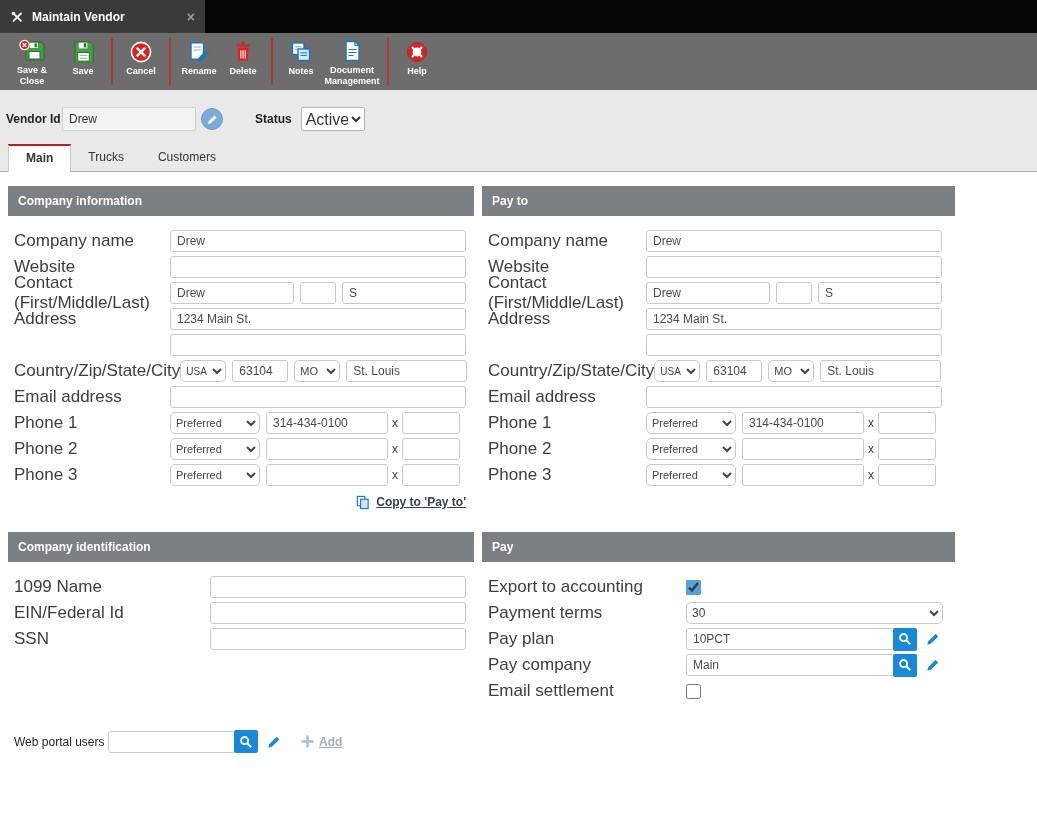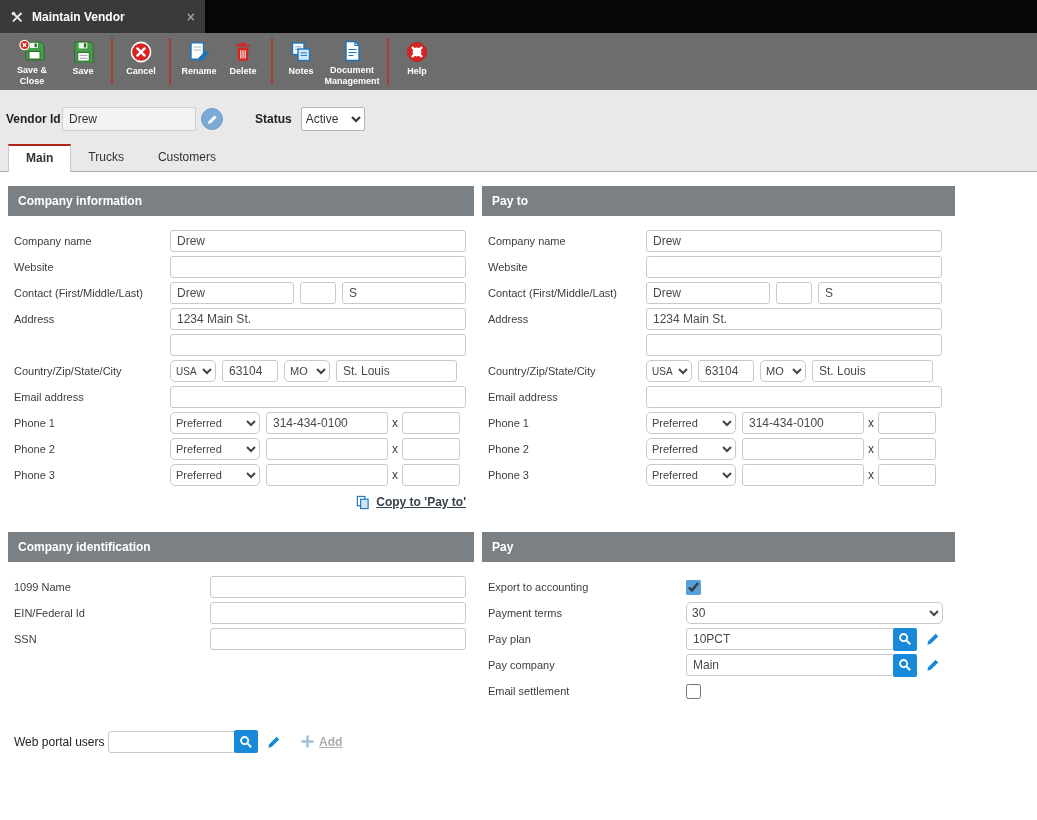--- a/index.html
+++ b/index.html
@@ -19,32 +19,32 @@
 
   
   .form-header{background:#e9e9e9;padding-top:16px}
   .vidrow{display:flex;align-items:center;padding-left:6px;height:26px}
   .hlabel{font-size:12px;font-weight:bold;color:#1f1f1f}
   .vid-label{width:56px}
   .vid-input{width:134px;height:24px;background:#f3f3f3;border:1px solid #cfcfcf;border-radius:2px;padding:0 6px;font:12px "Liberation Sans",sans-serif;color:#333}
   .vid-edit{width:22px;height:22px;border-radius:50%;background:#7cabd8;border:1px solid #6b9cc9;margin-left:5px;display:flex;align-items:center;justify-content:center;cursor:pointer}
   .status-label{margin-left:32px;margin-right:9px}
   select{font-family:"Liberation Sans",sans-serif}
-  .status-select{height:24px;width:64px;font-size:12px;color:#333;border:1px solid #b5b5b5;border-radius:2px;background:#fff}
+  .status-select{height:24px;width:64px;font-size:16px;color:#333;border:1px solid #b5b5b5;border-radius:2px;background:#fff}
 
   .tabs{display:flex;margin-top:12px;padding-left:8px;border-bottom:1px solid #adadad;height:28px}
   .tab{padding:0 17px;font-size:12px;color:#333;line-height:27px;cursor:pointer}
   .tab.active{background:#fff;border-left:1px solid #c9c9c9;border-right:1px solid #c9c9c9;border-top:2px solid #b02419;line-height:25px;margin-bottom:-1px;font-weight:bold}
 
   
   .content{padding:14px 8px 0;background:#fff}
   .grid{display:grid;grid-template-columns:466px 473px;column-gap:8px;row-gap:18px}
   .panel-header{height:30px;background:#7b8084;color:#fff;font-size:12px;font-weight:bold;display:flex;align-items:center;padding:0 10px;margin-bottom:12px}
   .frow{display:flex;align-items:center;height:26px;padding-left:6px}
-  .flabel{font-size:11px;color:#3d3d3d;flex:0 0 156px}
+  .flabel{font-size:17px;color:#3d3d3d;flex:0 0 156px}
   .col-right .flabel{flex-basis:158px}
   .flabel-wide{flex:0 0 196px}
   .col-right .flabel-wide{flex-basis:198px}
   .txt{height:22px;border:1px solid #c9c9c9;border-radius:3px;padding:0 6px;font:12px "Liberation Sans",sans-serif;color:#4a4a4a;background:#fff}
   .sel{height:22px;border:1px solid #c9c9c9;border-radius:5px;font-size:11px;color:#444;background:#fff;padding:0 1px}
   .sel-sm{font-size:10px}
   .w296{width:296px}.w124{width:124px}.w36{width:36px}.w46{width:46px}.w56{width:56px}.w130{width:121px}
   .w90{width:90px}.w122{width:122px}.w58{width:58px}.w256{width:256px}.w257{width:257px}.w209{width:209px}.w128{width:128px}.ml6{margin-left:6px}
   .ext{font-size:12px;color:#3d3d3d;margin:0 4px}
   .cb{width:15px;height:15px;accent-color:#56a0dc;cursor:pointer}

